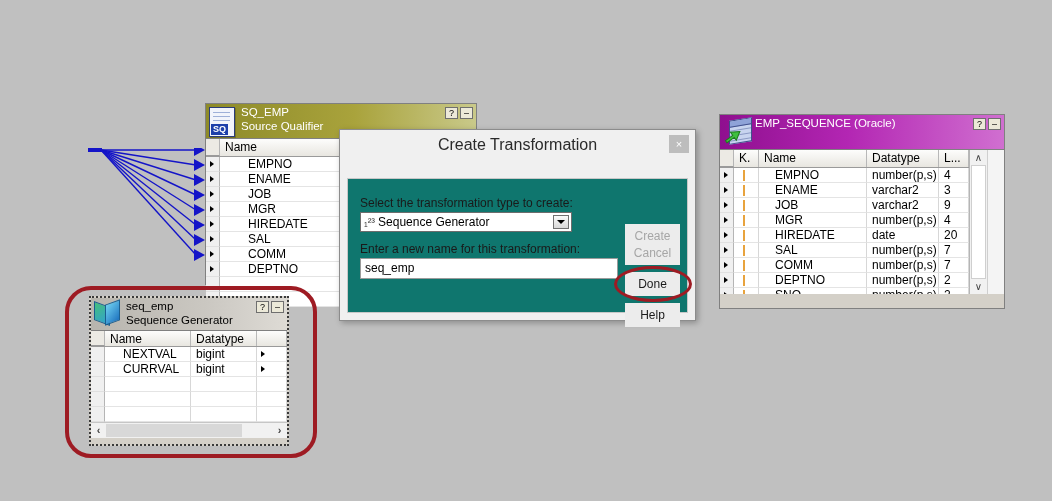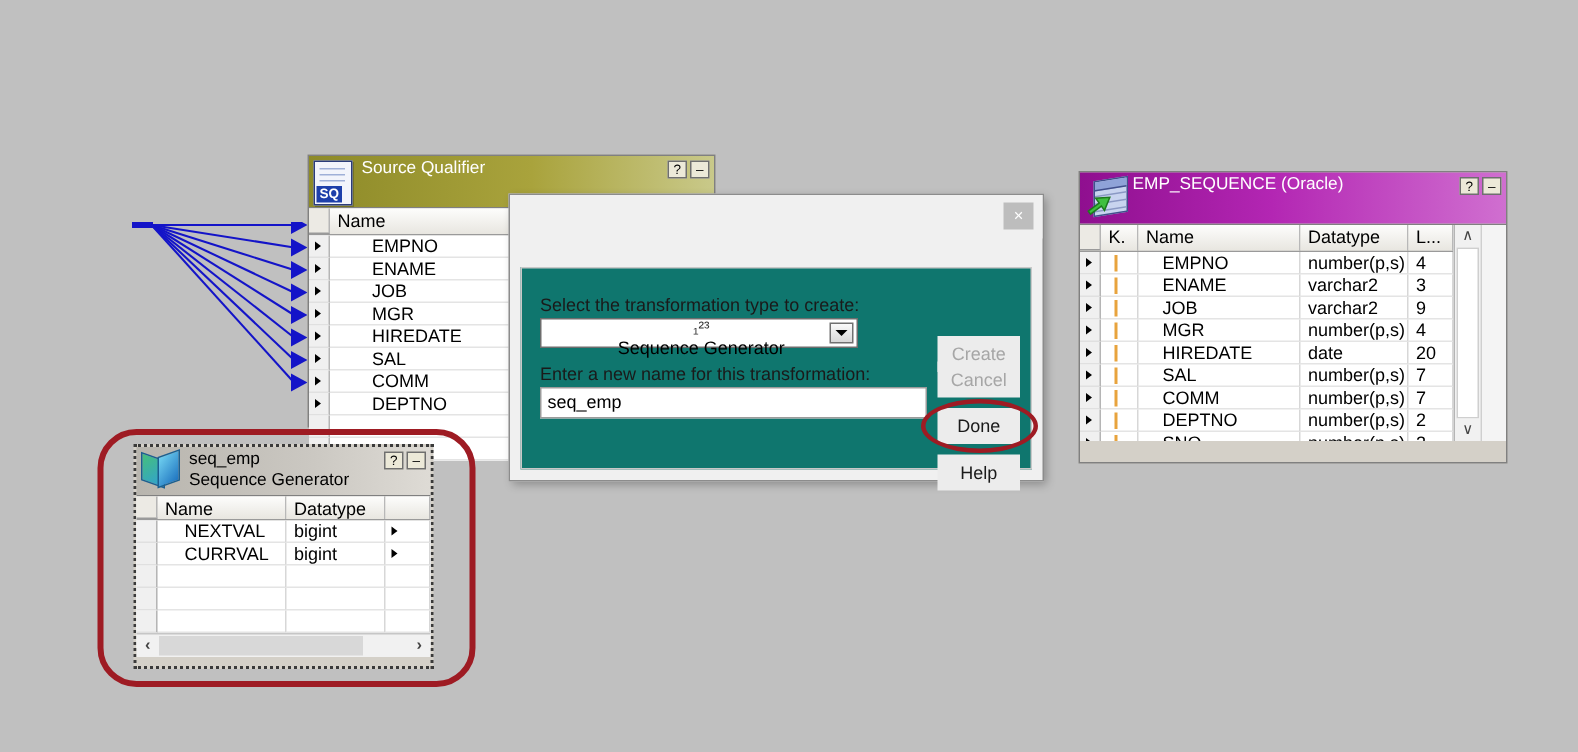--- a/index.html
+++ b/index.html
@@ -425,21 +425,20 @@
     position: absolute;
     left: 12px;
     top: 33px;
     width: 212px;
     height: 20px;
     background: #fff;
     border: 1px solid #6d6d6d;
     box-sizing: border-box;
     display: flex;
     align-items: center;
-    flex-direction: column;
   }
   #combo-type .ico {
     padding-left: 3px;
     font-size: 11px;
     color: #333;
     white-space: nowrap;
   }
   #combo-type .val {
     padding-left: 3px;
     font-size: 12px;
@@ -542,20 +541,21 @@
   <div class="panel" id="panel-sq">
     <div class="panel-title">
       <div class="title-icon">
         <div class="sq-icon">
           <div class="ln" style="top:4px"></div>
           <div class="ln" style="top:8px"></div>
           <div class="ln" style="top:12px"></div>
         </div>
       </div>
       <div class="title-text">
+        <div class="title-name">SQ_EMP</div>
         <div class="title-sub">Source Qualifier</div>
       </div>
       <div class="title-btns">
         <div class="tbtn">?</div>
         <div class="tbtn">–</div>
       </div>
     </div>
     <div class="grid">
       <div class="grid-head">
         <div class="portcell hdr"></div>
@@ -842,20 +842,21 @@
           <div class="hbtn">‹</div>
           <div class="hthumb"></div>
           <div class="hbtn">›</div>
         </div>
       </div>
     </div>
   </div>
 
   <div id="dialog">
     <div id="dlg-title">
+      <div class="t">Create Transformation</div>
       <div id="dlg-close">×</div>
     </div>
     <div id="dlg-body">
       <div class="dlg-label" id="lbl-type">Select the transformation type to create:</div>
       <div id="combo-type">
         <span class="ico">₁²³</span>
         <span class="val">Sequence Generator</span>
         <div id="combo-arrow">
             <div class="tri"></div>
           </div>

